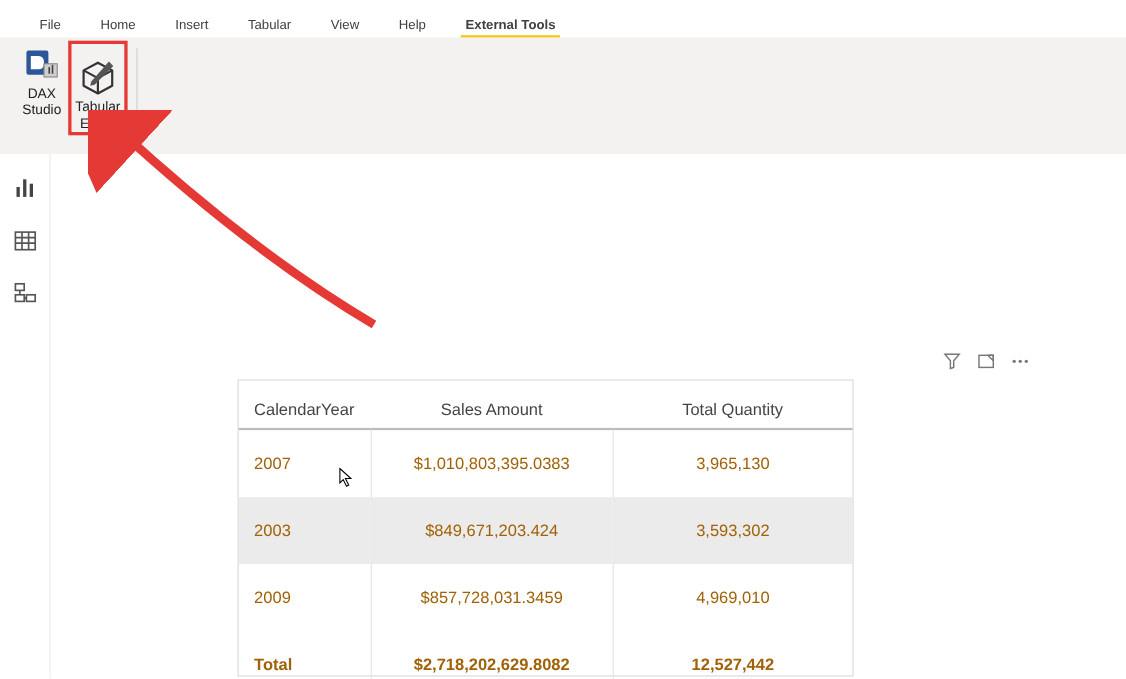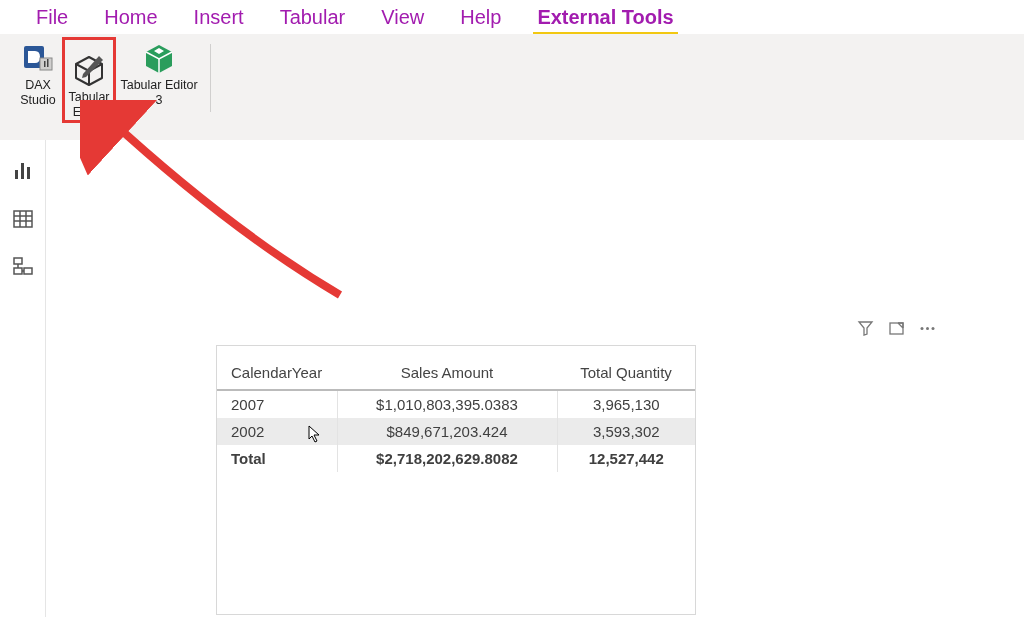--- a/index.html
+++ b/index.html
@@ -15,22 +15,22 @@
   }
   .ribbon-tabs {
     display: flex;
     align-items: flex-end;
     height: 34px;
     padding-left: 18px;
     background: #fff;
   }
   .ribbon-tab {
     padding: 6px 18px 5px 18px;
-    font-size: 20px;
-    color: #a21caf;
+    font-size: 12px;
+    color: #404040;
     cursor: pointer;
     position: relative;
   }
   .ribbon-tab.active {
     font-weight: 700;
   }
   .ribbon-tab.active::after {
     content: "";
     position: absolute;
     left: 14px;
@@ -129,42 +129,42 @@
   }
   .visual-header .vh-btn {
     cursor: pointer;
     display: flex;
     align-items: center;
   }
   .table-visual {
     position: absolute;
     left: 170px;
     top: 205px;
-    width: 480px;
+    width: 560px;
     height: 270px;
     border: 1px solid #d8d8d8;
     padding: 12px 0 0 0;
   }
   table {
     border-collapse: collapse;
     width: 100%;
   }
   th {
     text-align: left;
     font-weight: 400;
     color: #444;
     padding: 6px 14px 8px 14px;
     border-bottom: 2px solid #bbb;
     font-size: 15px;
   }
   th.num, td.num { text-align: center; }
   td {
-    padding: 5px 14px;
+    padding: 22px 14px;
     font-size: 15px;
-    color: #404040;
+    color: #a16207;
     border-left: 1px solid #e3e3e3;
   }
   td:first-child { border-left: none; }
   tr.sel td { background: #ebebeb; }
   tr.total td {
     font-weight: 700;
   }
   .cursor-arrow {
     position: absolute;
     width: 14px;
@@ -211,32 +211,20 @@
       <svg width="34" height="34" viewBox="0 0 34 34">
         <path d="M17 3 L30 10 L30 24 L17 31 L4 24 L4 10 Z" fill="none" stroke="#333" stroke-width="2" stroke-linejoin="round"></path>
         <path d="M4 10 L17 17 L30 10 M17 17 L17 31" fill="none" stroke="#333" stroke-width="2"></path>
         <path d="M27 2 L31 6 L14 23 L10 24 L11 20 Z" fill="#555"></path>
       </svg>
     </div>
     <span>Tabular</span>
     <span>Editor</span>
   </div>
 
-  <div class="ribbon-btn" style="width:86px">
-    <div class="icon-box">
-      <svg width="34" height="34" viewBox="0 0 34 34">
-        <path d="M17 3 L30 10 L30 24 L17 31 L4 24 L4 10 Z" fill="#2a9d5c"></path>
-        <path d="M4 10 L17 17 L30 10" fill="none" stroke="#fff" stroke-width="1.5"></path>
-        <path d="M17 17 L17 31" fill="none" stroke="#fff" stroke-width="1.5"></path>
-        <path d="M12 9 L22 9 L17 6 Z M12 9 L17 12 L22 9" fill="#fff"></path>
-      </svg>
-    </div>
-    <span>Tabular Editor</span>
-    <span>3</span>
-  </div>
 
   <div class="ribbon-sep"></div>
 
   <div class="ribbon-group-label">External</div>
 </div>
 
 <div class="left-rail">
   <div class="rail-btn">
     <svg width="22" height="22" viewBox="0 0 22 22">
       <rect x="3" y="10" width="3" height="9" fill="#444"></rect>
@@ -296,23 +284,28 @@
           <th class="num">Total Quantity</th>
         </tr>
       </thead>
       <tbody>
         <tr>
           <td>2007</td>
           <td class="num">$1,010,803,395.0383</td>
           <td class="num">3,965,130</td>
         </tr>
         <tr class="sel" style="position:relative">
-          <td>2002</td>
+          <td>2003</td>
           <td class="num">$849,671,203.424</td>
           <td class="num">3,593,302</td>
+        </tr>
+        <tr>
+          <td>2009</td>
+          <td class="num">$857,728,031.3459</td>
+          <td class="num">4,969,010</td>
         </tr>
         <tr class="total">
           <td>Total</td>
           <td class="num">$2,718,202,629.8082</td>
           <td class="num">12,527,442</td>
         </tr>
       </tbody>
     </table>
   </div>
 </div>

